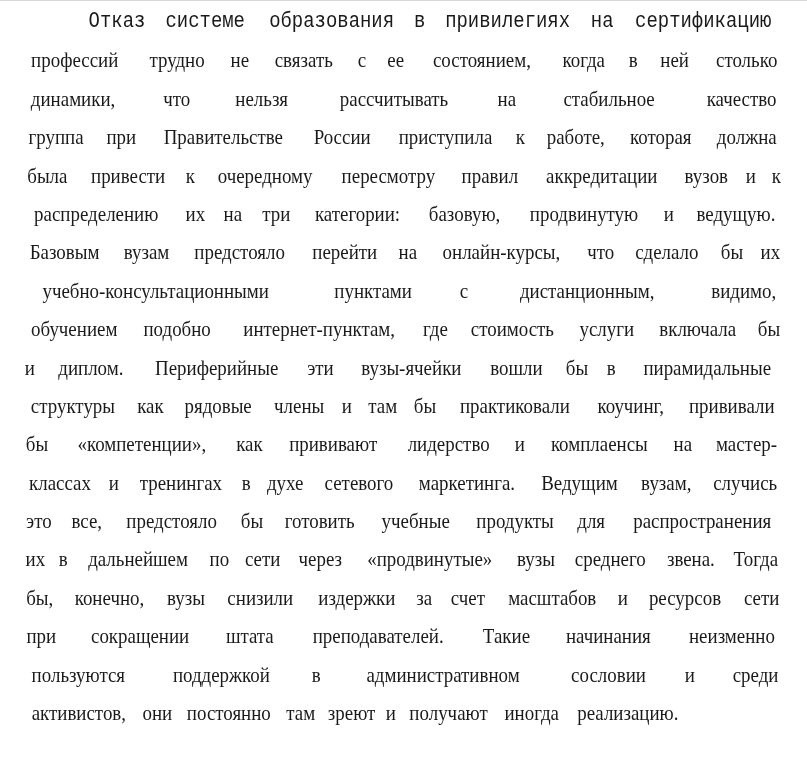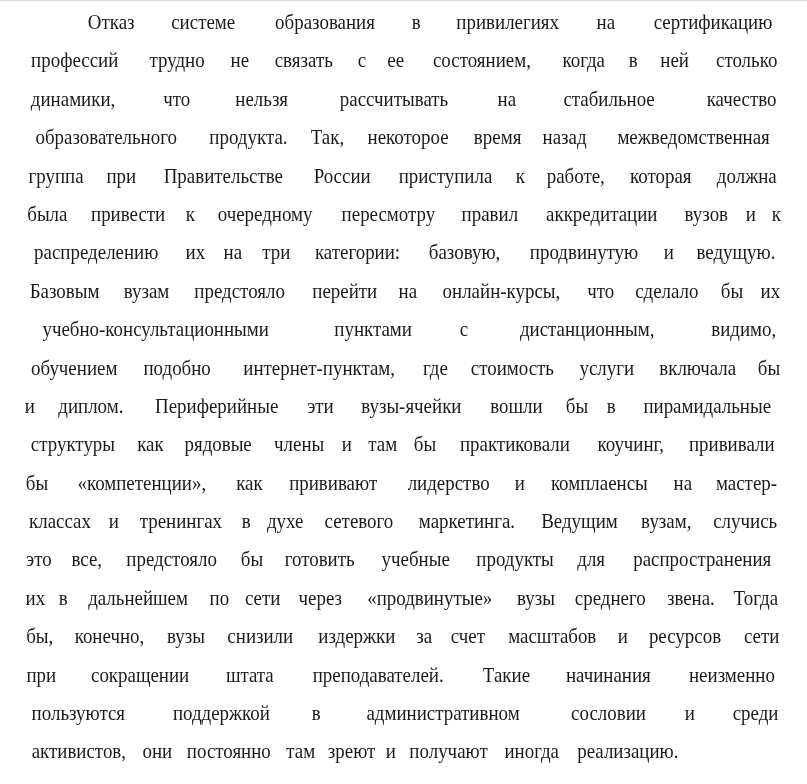--- a/index.html
+++ b/index.html
@@ -25,21 +25,21 @@
     }
     .line {
       display: flex;
       justify-content: space-between;
       height: 38.4px;
       line-height: 38.4px;
       font-size: 22px;
       white-space: nowrap;
       transform-origin: left center;
     }
-    .line.indent { padding-left: 60px; }
+    .line.indent { padding-left: 60px; font-family: Liberation Mono, monospace; }
     .line.last { justify-content: flex-start; align-items: flex-end; }
     .line.last span { margin-right: 6px; }
     .w { display: inline-block; transform: scaleX(0.86); transform-origin: center; }
   </style>
 </head>
 <body>
 
 <div class="page">
   <div class="paragraph" id="para">
       <div class="line indent">
@@ -67,29 +67,20 @@
       <div class="line">
         <span class="w">динамики,</span>
         <span class="w">что</span>
         <span class="w">нельзя</span>
         <span class="w">рассчитывать</span>
         <span class="w">на</span>
         <span class="w">стабильное</span>
         <span class="w">качество</span>
       </div>
       <div class="line">
-        <span class="w">образовательного</span>
-        <span class="w">продукта.</span>
-        <span class="w">Так,</span>
-        <span class="w">некоторое</span>
-        <span class="w">время</span>
-        <span class="w">назад</span>
-        <span class="w">межведомственная</span>
-      </div>
-      <div class="line">
         <span class="w">группа</span>
         <span class="w">при</span>
         <span class="w">Правительстве</span>
         <span class="w">России</span>
         <span class="w">приступила</span>
         <span class="w">к</span>
         <span class="w">работе,</span>
         <span class="w">которая</span>
         <span class="w">должна</span>
       </div>

